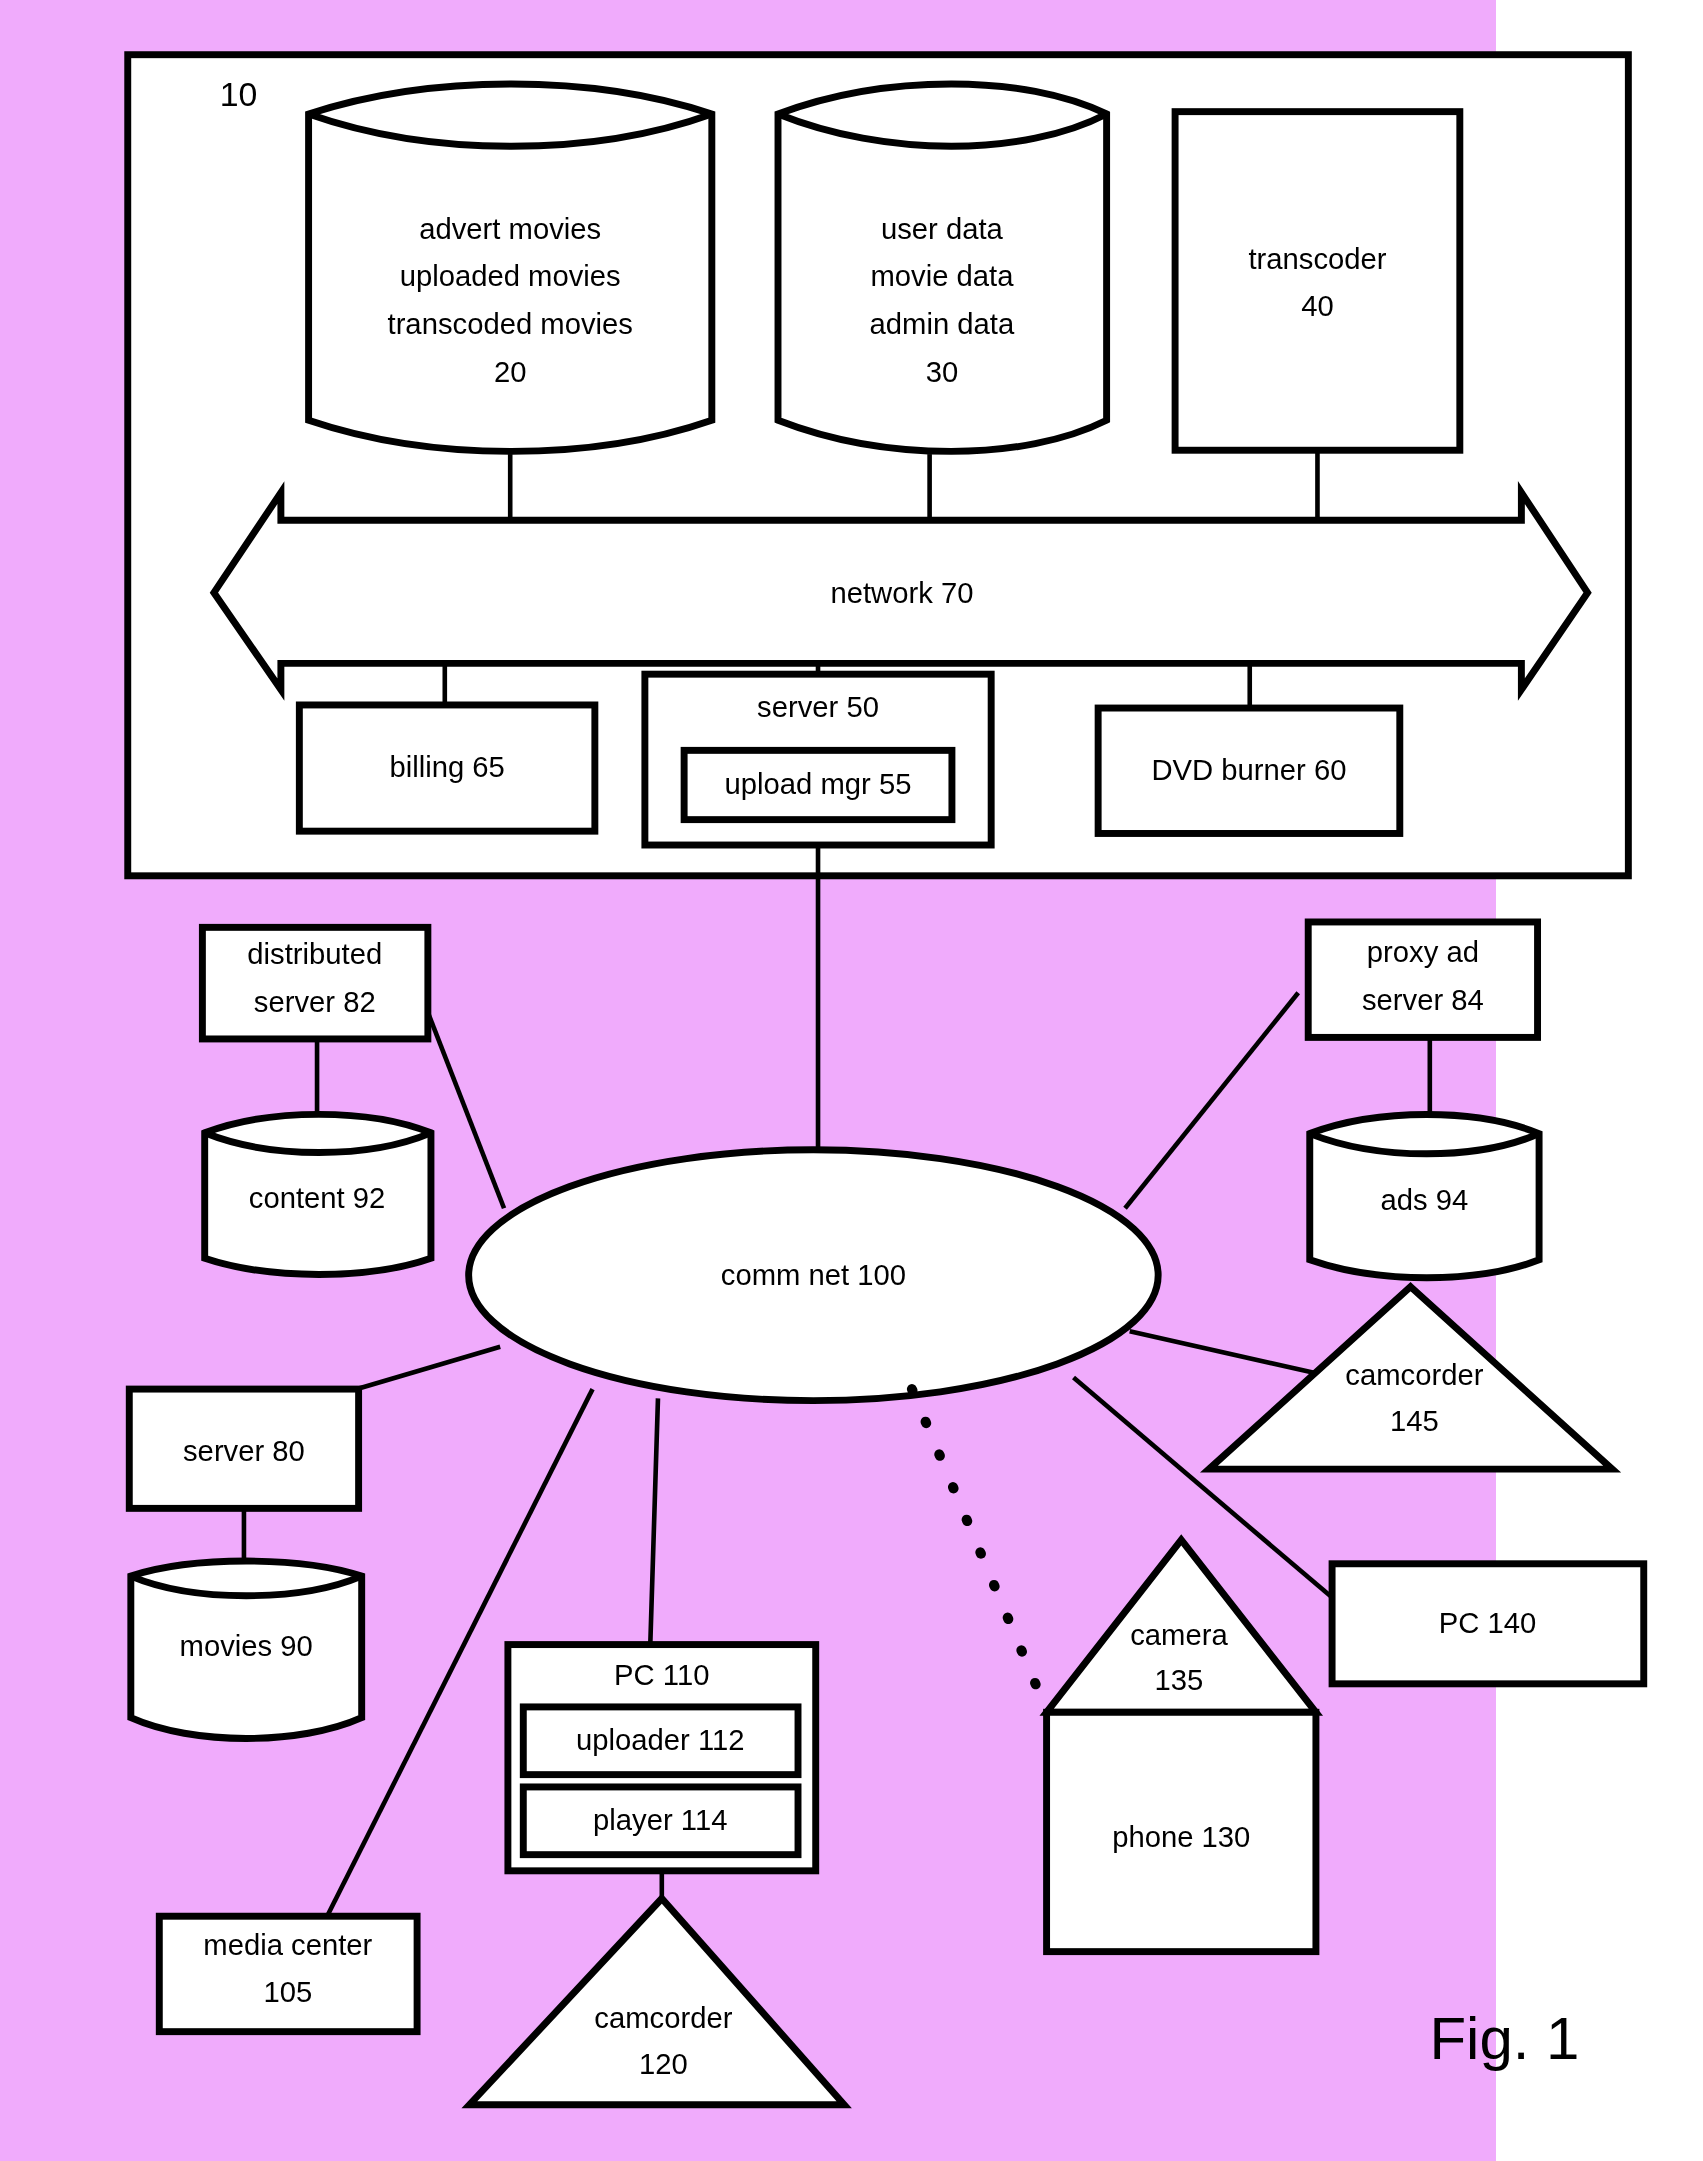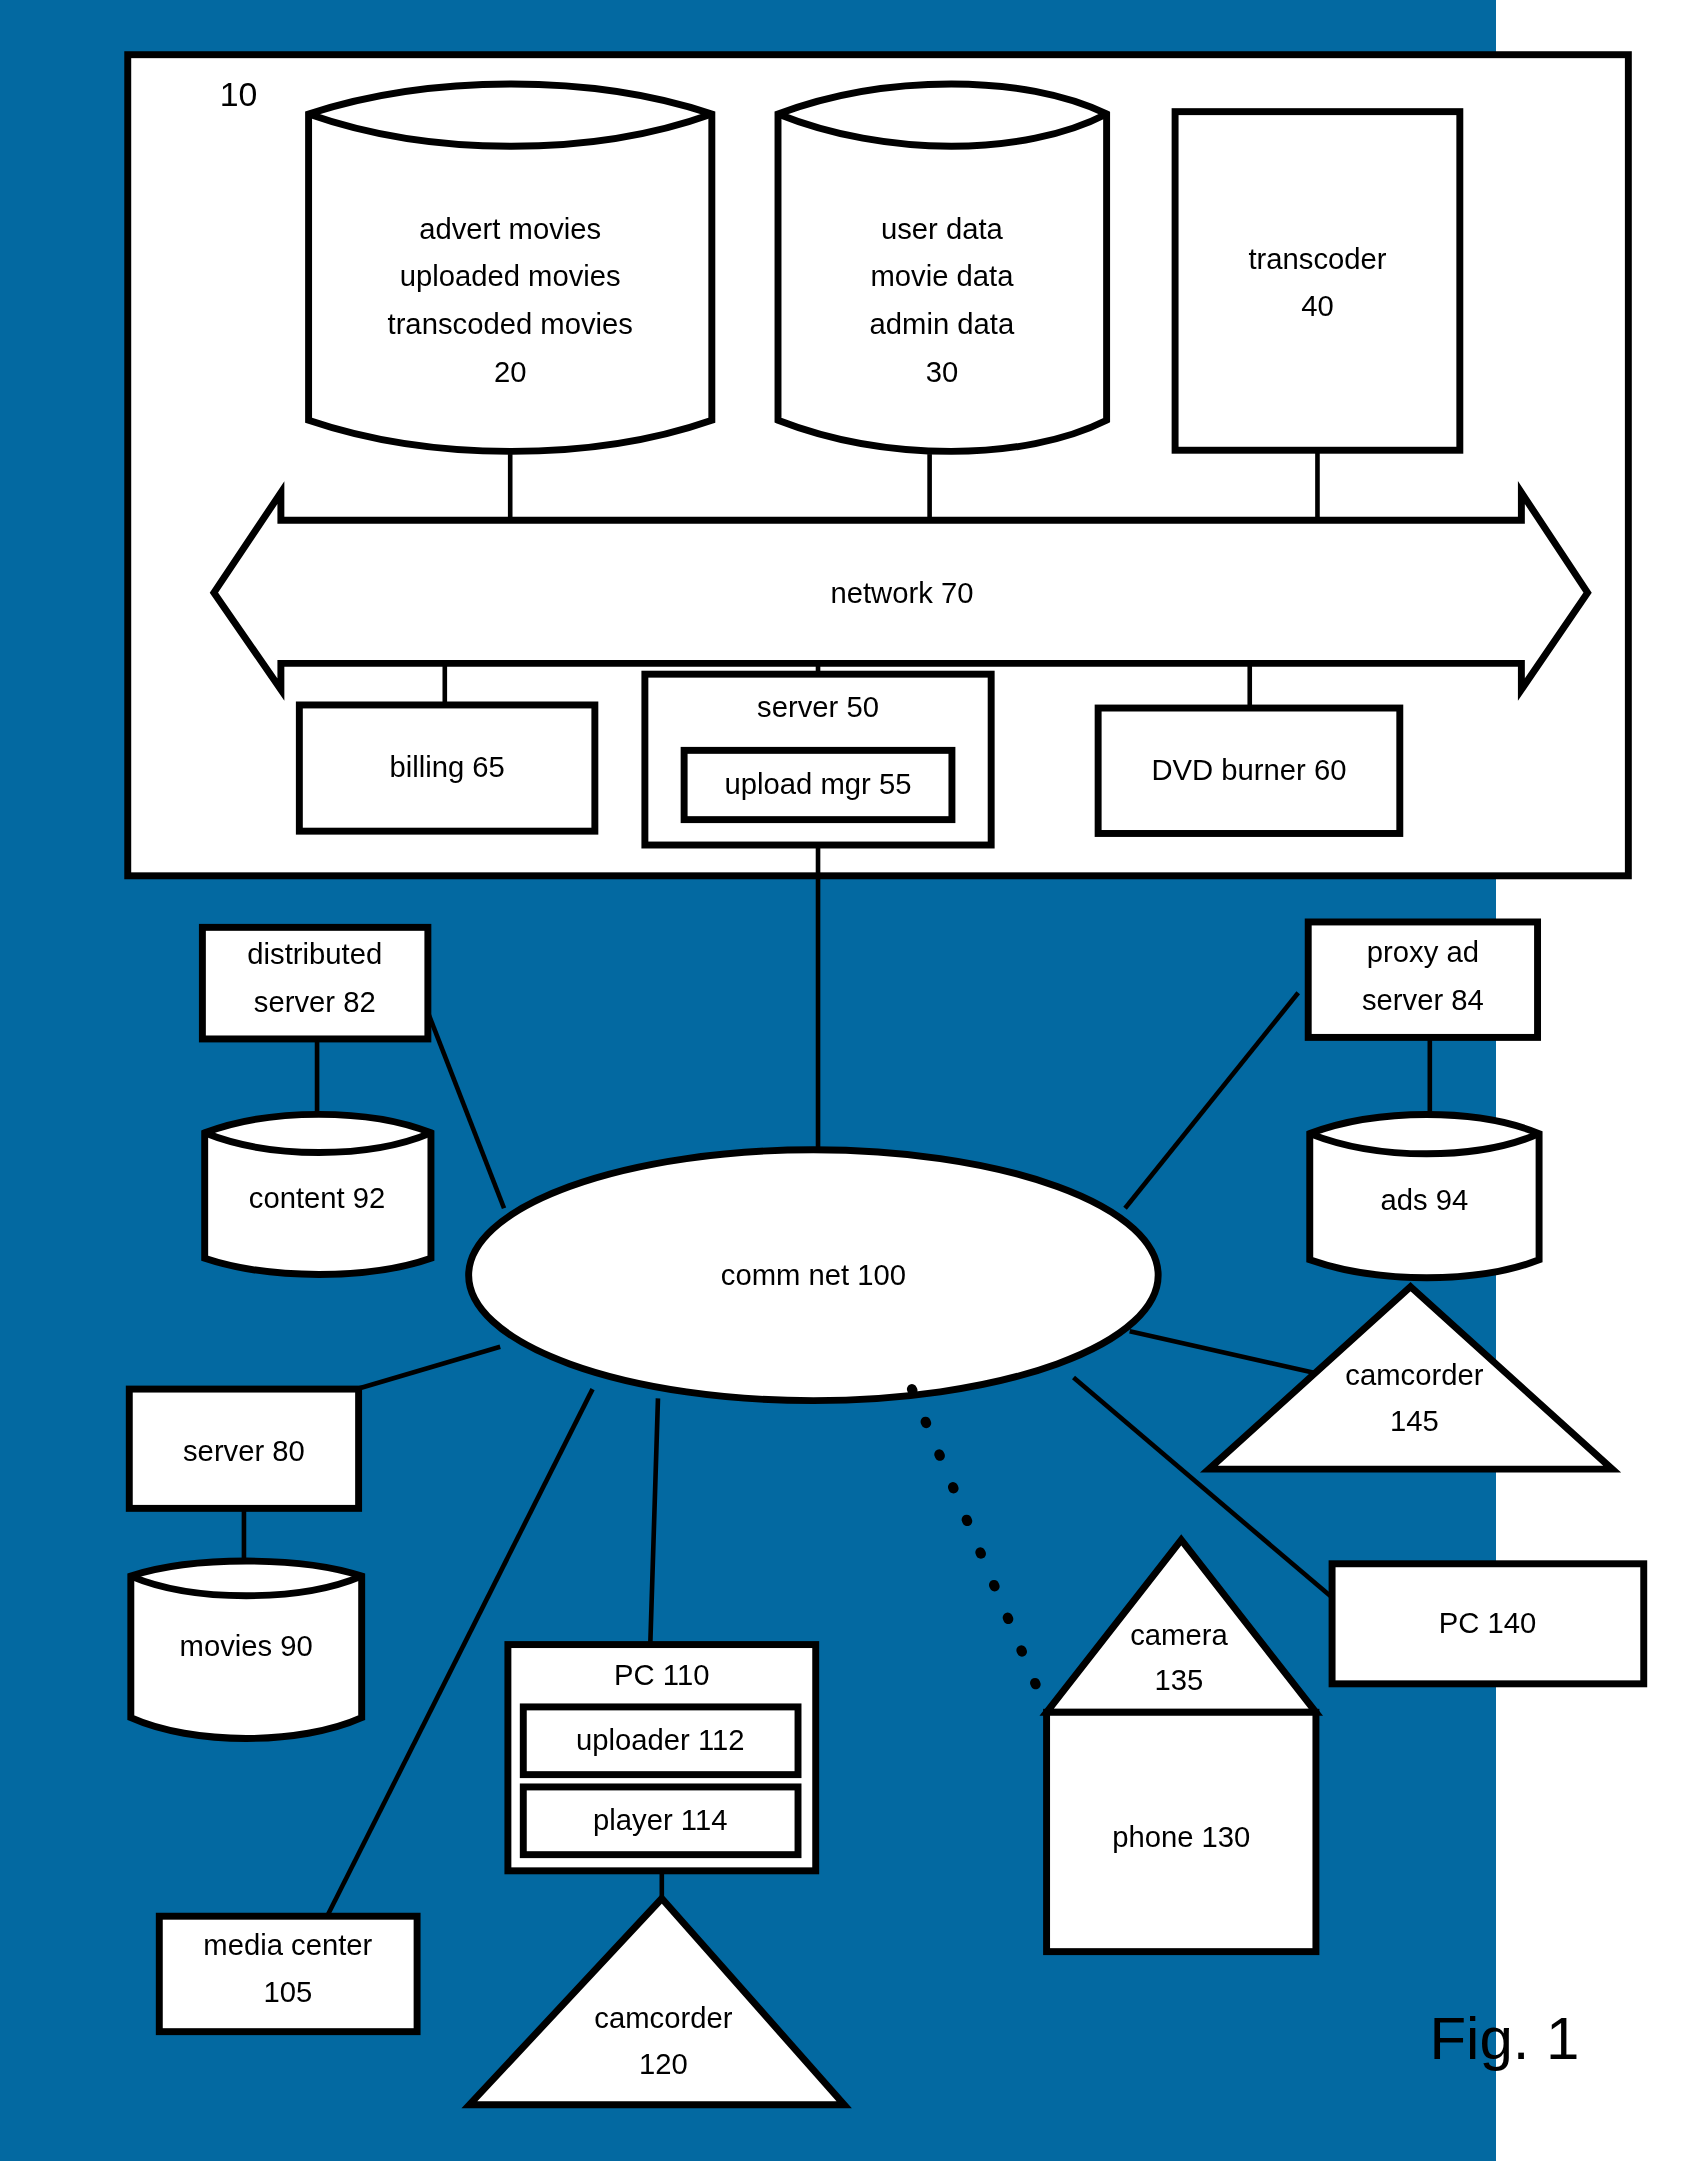--- a/index.html
+++ b/index.html
@@ -10,21 +10,21 @@
   body {
     width: 1703px;
     height: 2161px;
     font-family: "Liberation Sans", sans-serif;
     overflow: hidden;
   }
   #figure-root {
     position: relative;
     width: 1496px;
     height: 2161px;
-    background: #0369a1;
+    background: #f0abfc;
   }
   svg#diagram {
     display: block;
     width: 1703px;
     height: 2161px;
   }
   .stroke {
     fill: none;
     stroke: #000000;
     stroke-linejoin: miter;

